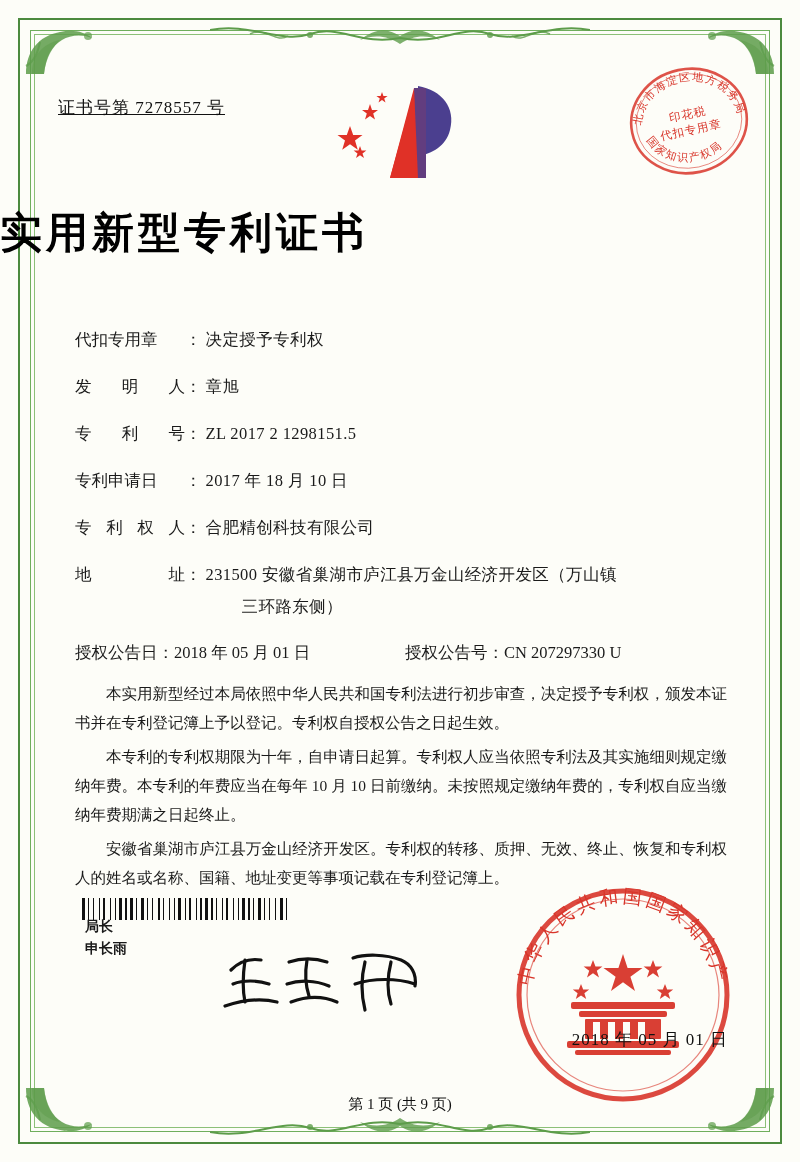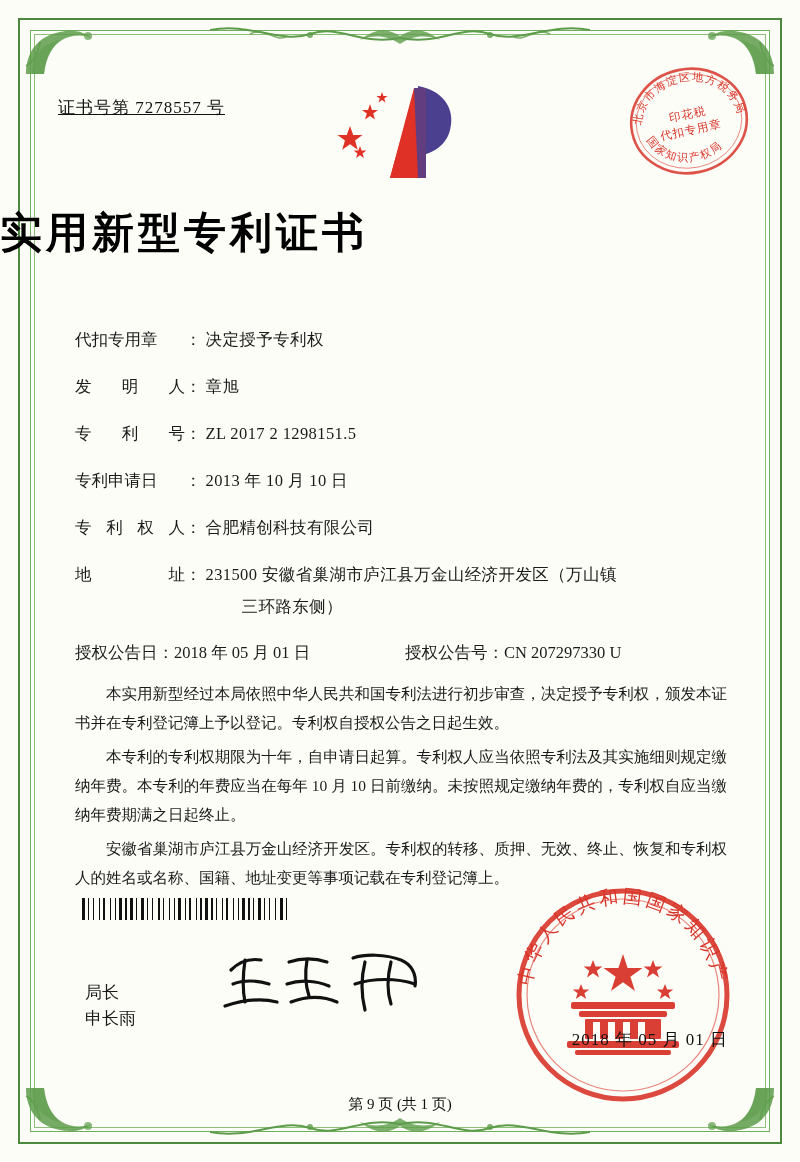--- a/index.html
+++ b/index.html
@@ -195,24 +195,24 @@
     display: block;
     height: 100%;
     background: #111;
     margin-right: 1px;
   }
 
   
   .sig-label {
     position: absolute;
     left: 85px;
-    top: 980px;
-    font-size: 17px;
+    top: 916px;
+    font-size: 14px;
     line-height: 1.55;
-    font-weight: normal;
+    font-weight: bold;
   }
   .sig-hand {
     position: absolute;
     left: 215px;
     top: 940px;
     width: 220px;
     height: 80px;
   }
   .sig-hand svg { display:block; }
 
@@ -368,21 +368,21 @@
         <span>利</span>
         <span>号</span>
       </div>
       <div class="field-colon">：</div>
       <div class="field-value">ZL 2017 2 1298151.5</div>
     </div>
 
     <div class="field-row">
       <div class="field-label">专利申请日</div>
       <div class="field-colon">：</div>
-      <div class="field-value">2013 年 10 月 10 日</div>
+      <div class="field-value">2017 年 18 月 10 日</div>
     </div>
 
     <div class="field-row">
       <div class="field-label spread">
         <span>专</span>
         <span>利</span>
         <span>权</span>
         <span>人</span>
       </div>
       <div class="field-colon">：</div>
@@ -547,15 +547,15 @@
           <rect x="15" y="24" width="7" height="17"></rect>
         </g>
         <rect x="-56" y="43" width="112" height="7" rx="2"></rect>
         <rect x="-48" y="52" width="96" height="5" rx="2"></rect>
       </g>
     </svg>
   </div>
 
   <div class="seal-date">2018 年 05 月 01 日</div>
 
-  <div class="footer">第 9 页 (共 1 页)</div>
+  <div class="footer">第 1 页 (共 9 页)</div>
 
 </div>
 
 </body></html>

